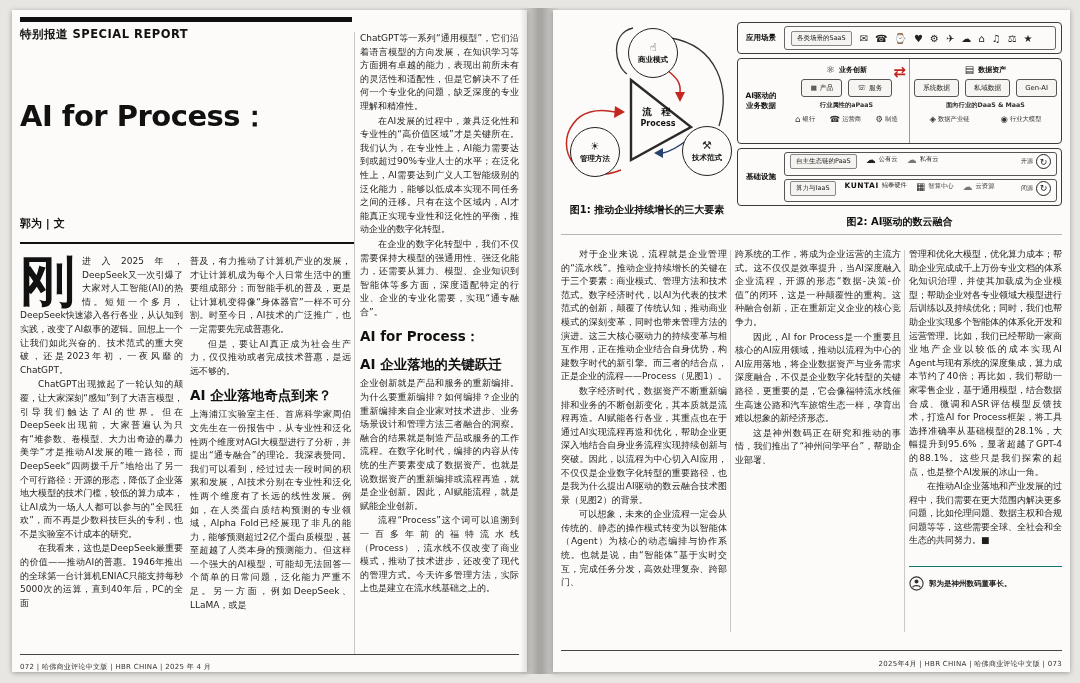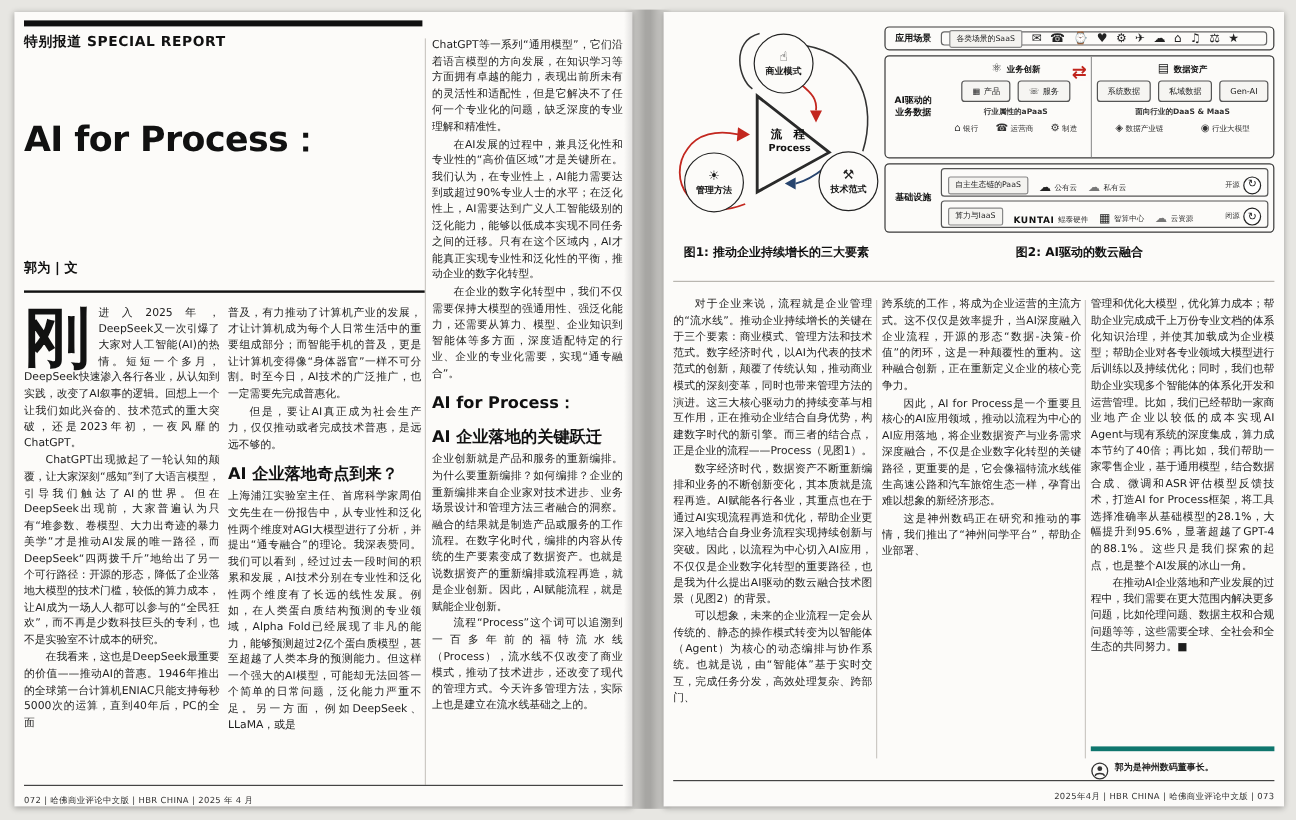--- a/index.html
+++ b/index.html
@@ -50,59 +50,59 @@
   .f1-center { position:absolute; left:76px; top:86px; width:46px; text-align:center; }
   .f1-center .c1 { font-size:9.5px; font-weight:800; letter-spacing:3px; color:#111; }
   .f1-center .c2 { font-size:8px; font-weight:bold; color:#111; }
   .fig-caption { position:absolute; width:100%; text-align:center; font-size:10px; font-weight:800; color:#111; }
   .f1-cap { top:183px; }
   .fig2 { position:absolute; left:184px; top:12px; width:325px; }
   .f2row { border:1.2px solid #3a3a3a; border-radius:4px; display:flex; align-items:stretch; background:#fcfbf9; }
   .f2row + .f2row { margin-top:4px; }
   .f2-sidelabel { width:46px; display:flex; flex-direction:column; align-items:center; justify-content:center;
                   font-size:7.5px; font-weight:800; color:#111; line-height:10px; flex:none; }
-  .f2r1 { height:20px; padding:3px 5px 3px 0; }
+  .f2r1 { height:32px; padding:3px 5px 3px 0; }
   .f2r1-inner { flex:1; border:1px solid #666; border-radius:3px; display:flex; align-items:center; padding:2px 6px; gap:8px; }
   .chip { border:1px solid #888; background:#f4f3f0; border-radius:2px; font-size:6.5px; padding:2px 5px; color:#222; white-space:nowrap; }
   .icon-strip { font-size:10px; letter-spacing:7px; color:#222; white-space:nowrap; overflow:hidden; }
   .f2r2 { min-height:86px; position:relative; }
   .f2half { flex:1; padding:5px 4px 4px; display:flex; flex-direction:column; gap:4px; }
   .f2half.lft { border-right:1px solid #999; }
   .grp-title { display:flex; align-items:center; justify-content:center; gap:4px; font-size:7px; font-weight:800; color:#111; }
   .grp-title .gicon { font-size:10px; }
   .btn-row { display:flex; justify-content:center; gap:6px; }
   .f2btn { border:1px solid #555; border-radius:3px; background:#f6f5f2; font-size:6.8px; color:#222;
            padding:3px 8px; display:flex; align-items:center; gap:3px; white-space:nowrap; }
   .sub-title { text-align:center; font-size:6.3px; font-weight:bold; color:#333; }
   .sub-items { display:flex; justify-content:space-around; font-size:6.3px; color:#333; }
   .sub-items .si { display:flex; align-items:center; gap:2px; }
   .si .siicon { font-size:8.5px; }
   .swap-arrow { position:absolute; left:50%; top:6px; transform:translateX(-50%); background:#fcfbf9;
                 color:#c0241c; font-size:15px; font-weight:bold; line-height:14px; padding:0 2px; }
   .f2r3 { height:58px; padding:3px 4px 3px 0; }
   .f2r3-body { flex:1; display:flex; flex-direction:column; gap:3px; }
-  .infra-row { flex:1; border:1px solid #555; border-radius:3px; display:flex; align-items:flex-end; gap:9px; padding:1px 5px; position:relative; }
+  .infra-row { flex:1; border:1px solid #555; border-radius:3px; display:flex; align-items:flex-start; gap:9px; padding:1px 5px; position:relative; }
   .infra-item { display:flex; align-items:center; gap:3px; font-size:6.3px; color:#333; white-space:nowrap; }
   .infra-item .iicon { font-size:10px; }
   .iicon.dark { color:#222; } .iicon.lite { color:#777; }
   .kuntai { font-weight:800; font-size:7.5px; letter-spacing:.5px; color:#111; }
   .src-circle { margin-left:auto; display:flex; align-items:center; gap:3px; font-size:6px; color:#333; }
   .src-circle .ring { width:15px; height:15px; border:1.4px solid #222; border-radius:50%; display:flex;
                       align-items:center; justify-content:center; font-size:9px; color:#222; background:#fff; }
   .f2-cap { position:static; margin-top:9px; }
   .figs-rule { position:absolute; left:8px; top:224px; width:501px; height:1px; background:#b9b6b0; }
 
   
   .rp-col1 { left:8px;   top:238px; width:166px; height:392px; }
   .rp-col2 { left:182px; top:238px; width:166px; height:392px; }
   .rp-col3 { left:356px; top:238px; width:153px; height:330px; }
   .rp-div1 { position:absolute; left:177px; top:240px; width:1px; height:382px; background:#ccc9c4; }
   .rp-div2 { position:absolute; left:351px; top:240px; width:1px; height:382px; background:#ccc9c4; }
-  .bio-block { position:absolute; left:356px; top:612px; width:153px; border-top:4px solid #0f766e;
-               padding-top:9px; display:flex; gap:5px; }
+  .bio-block { position:absolute; left:356px; top:556px; width:153px; border-top:1px solid #0f766e;
+               padding-top:9px; display:flex; align-items:center; gap:5px; }
   .bio-text { font-size:7.5px; font-weight:bold; color:#222; }
   .pr-bottom-rule { left:8px; top:640px; width:501px; }
   .pr-footer { right:8px; top:649px; text-align:right; }
 </style>
 </head>
 <body>
 
 <div class="page page-left">
 
   <div class="kicker">

